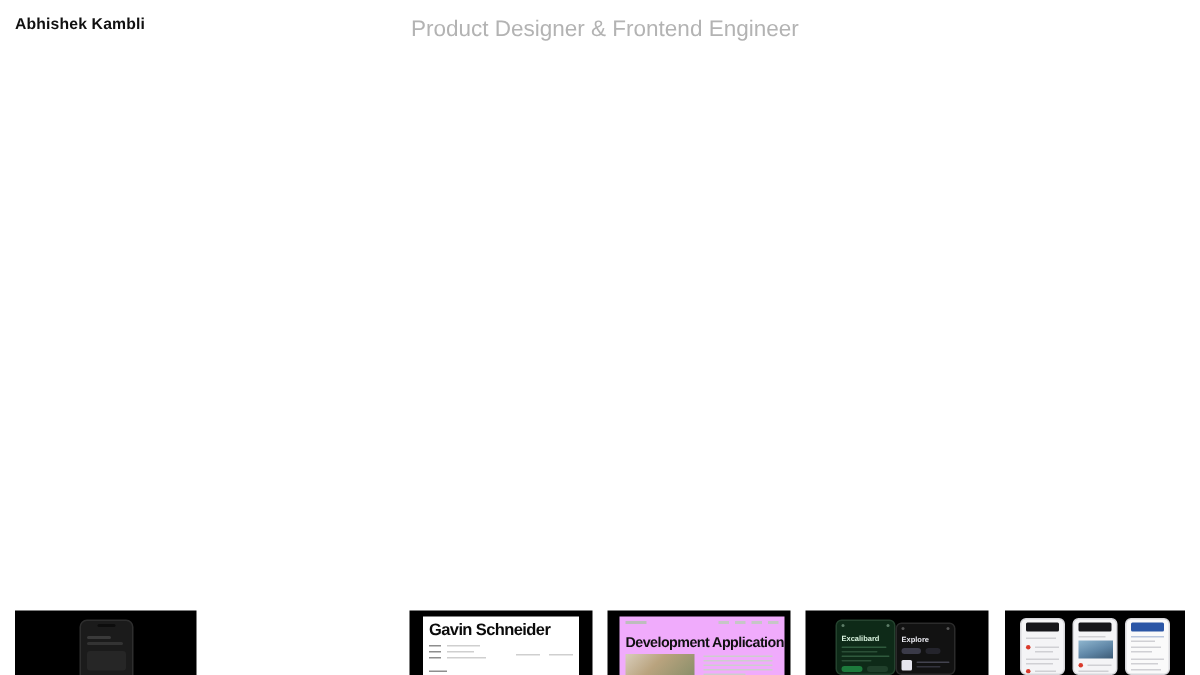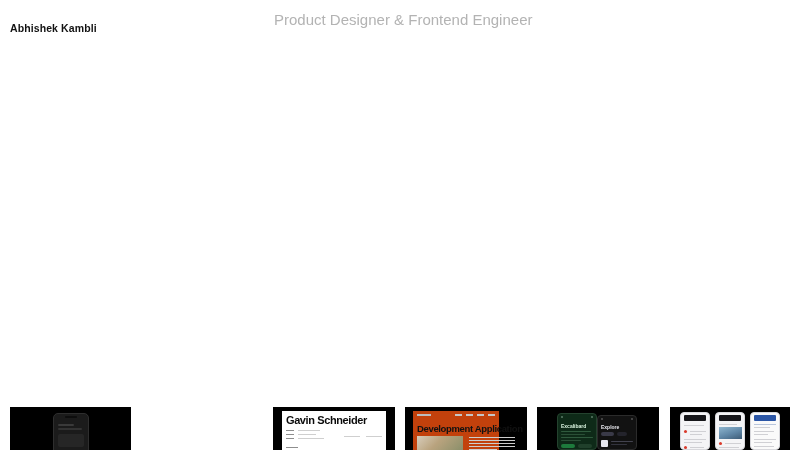--- a/index.html
+++ b/index.html
@@ -12,21 +12,21 @@
   body { position:relative; }
 
   
   .site-header{
     position:absolute; top:0; left:0; width:800px; height:34px;
     display:flex; align-items:center;
   }
   .brand{
     position:absolute; left:10px; top:10px;
     font-size:10.5px; font-weight:700; color:#111111;
-    letter-spacing:.1px; white-space:nowrap;margin-top:12px;
+    letter-spacing:.1px; white-space:nowrap;
   }
   .tagline{
     position:absolute; left:274px; top:11px;
     font-size:15px; font-weight:400; color:#b3b3b3;
     white-space:nowrap;
   }
   .nav{
     position:absolute; right:10px; top:11px;
     display:flex; align-items:center; gap:26px;
   }
@@ -82,22 +82,22 @@
   .doc-title{
     position:absolute; left:4px; top:3px;
     font-size:11px; font-weight:700; color:#0b0b0b;
     letter-spacing:-.4px; white-space:nowrap;
   }
   .dw-line{ position:absolute; height:1px; background:#cfcfcf; }
   .dw-line.dark{ background:#8e8e8e; }
 
   
   .doc-app{
-    position:absolute; left:8px; top:4px; width:86px; height:39px;
-    background:#c2410c;
+    position:absolute; left:8px; top:4px; width:110px; height:39px;
+    background:#f0abfc;
   }
   .app-topbar{ position:absolute; left:4px; top:3px; right:4px; height:3px; }
   .app-brand{ position:absolute; left:0; top:0; width:14px; height:2px; background:#bdbdbd; }
   .app-navdots{ position:absolute; right:0; top:0; display:flex; gap:4px; }
   .app-navdots i{ display:block; width:7px; height:2px; background:#c6c6c6; }
   .app-title{
     position:absolute; left:4px; top:12px;
     font-size:9.5px; font-weight:700; color:#111111;
     letter-spacing:-.35px; white-space:nowrap;
   }

